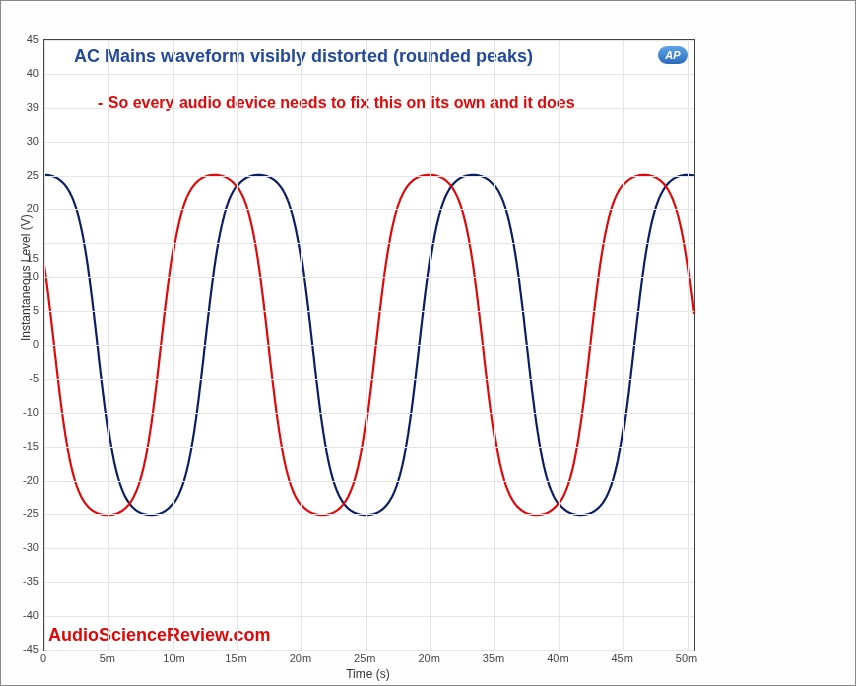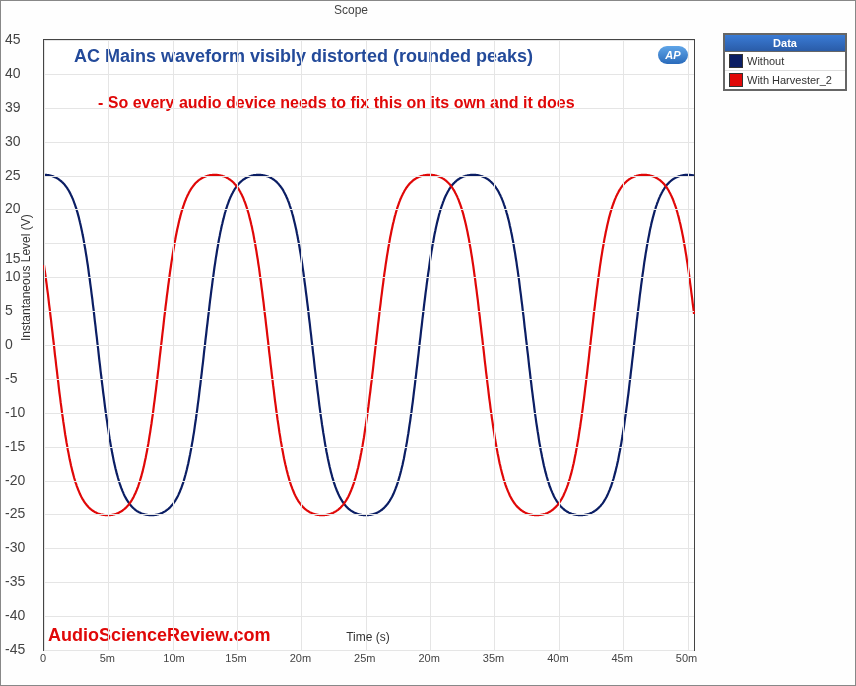--- a/index.html
+++ b/index.html
@@ -59,30 +59,31 @@
     left: 18px;
     top: 340px;
     transform: rotate(-90deg);
     transform-origin: left top;
     font-size: 12px;
     color: #333;
   }
   .xlabel {
     position: absolute;
     left: 42px;
-    top: 629px;
+    top: 666px;
     width: 650px;
     text-align: center;
     font-size: 12px;
     color: #333;
   }
   .ytick {
     position: absolute;
     width: 34px;
-    font-size: 14px;
+    text-align: right;
+    font-size: 11px;
     color: #444;
     left: 4px;
     transform: translateY(-50%);
   }
   .xtick {
     position: absolute;
     font-size: 11px;
     color: #444;
     top: 651px;
     transform: translateX(-50%);
@@ -155,21 +156,20 @@
     width: 12px;
     height: 12px;
     border: 1px solid #333;
   }
 </style>
 </head>
 <body>
 
 <div class="wrap">
 
-  <div class="top-title">Scope</div>
 
   <div class="plot-area" id="plot">
     <div class="ap-badge">AP</div>
     <svg class="lines" id="svg" viewBox="0 0 650 610">
         <path d="M0.0 134.8 L0.6 134.8 L1.3 134.8 L1.9 134.9 L2.6 134.9 L3.2 135.0 L3.9 135.1 L4.5 135.2 L5.1 135.3 L5.8 135.4 L6.4 135.6 L7.1 135.7 L7.7 135.9 L8.4 136.1 L9.0 136.4 L9.7 136.6 L10.3 136.9 L10.9 137.2 L11.6 137.5 L12.2 137.8 L12.9 138.1 L13.5 138.5 L14.2 138.9 L14.8 139.3 L15.4 139.8 L16.1 140.3 L16.7 140.8 L17.4 141.4 L18.0 142.0 L18.7 142.6 L19.3 143.2 L20.0 143.9 L20.6 144.7 L21.2 145.5 L21.9 146.3 L22.5 147.2 L23.2 148.1 L23.8 149.1 L24.5 150.2 L25.1 151.3 L25.7 152.4 L26.4 153.7 L27.0 155.0 L27.7 156.4 L28.3 157.8 L29.0 159.3 L29.6 161.0 L30.2 162.7 L30.9 164.5 L31.5 166.3 L32.2 168.3 L32.8 170.4 L33.5 172.6 L34.1 174.9 L34.8 177.4 L35.4 179.9 L36.0 182.6 L36.7 185.4 L37.3 188.3 L38.0 191.4 L38.6 194.6 L39.3 197.9 L39.9 201.4 L40.5 205.0 L41.2 208.8 L41.8 212.7 L42.5 216.7 L43.1 220.9 L43.8 225.2 L44.4 229.7 L45.0 234.3 L45.7 239.0 L46.3 243.8 L47.0 248.8 L47.6 253.9 L48.3 259.0 L48.9 264.3 L49.6 269.7 L50.2 275.1 L50.8 280.6 L51.5 286.2 L52.1 291.8 L52.8 297.4 L53.4 303.0 L54.1 308.7 L54.7 314.3 L55.3 319.9 L56.0 325.5 L56.6 331.0 L57.3 336.5 L57.9 341.9 L58.6 347.3 L59.2 352.5 L59.9 357.7 L60.5 362.7 L61.1 367.6 L61.8 372.5 L62.4 377.1 L63.1 381.7 L63.7 386.1 L64.4 390.4 L65.0 394.5 L65.6 398.5 L66.3 402.4 L66.9 406.1 L67.6 409.7 L68.2 413.1 L68.9 416.4 L69.5 419.6 L70.1 422.6 L70.8 425.5 L71.4 428.2 L72.1 430.9 L72.7 433.4 L73.4 435.8 L74.0 438.0 L74.7 440.2 L75.3 442.3 L75.9 444.2 L76.6 446.1 L77.2 447.9 L77.9 449.5 L78.5 451.1 L79.2 452.6 L79.8 454.1 L80.4 455.4 L81.1 456.7 L81.7 457.9 L82.4 459.1 L83.0 460.2 L83.7 461.2 L84.3 462.2 L85.0 463.1 L85.6 463.9 L86.2 464.8 L86.9 465.5 L87.5 466.3 L88.2 467.0 L88.8 467.6 L89.5 468.2 L90.1 468.8 L90.7 469.3 L91.4 469.9 L92.0 470.3 L92.7 470.8 L93.3 471.2 L94.0 471.6 L94.6 472.0 L95.2 472.3 L95.9 472.6 L96.5 472.9 L97.2 473.2 L97.8 473.5 L98.5 473.7 L99.1 473.9 L99.8 474.1 L100.4 474.3 L101.0 474.5 L101.7 474.6 L102.3 474.7 L103.0 474.8 L103.6 474.9 L104.3 475.0 L104.9 475.1 L105.5 475.1 L106.2 475.2 L106.8 475.2 L107.5 475.2 L108.1 475.2 L108.8 475.2 L109.4 475.1 L110.0 475.1 L110.7 475.0 L111.3 474.9 L112.0 474.8 L112.6 474.7 L113.3 474.5 L113.9 474.4 L114.6 474.2 L115.2 474.0 L115.8 473.8 L116.5 473.6 L117.1 473.3 L117.8 473.1 L118.4 472.8 L119.1 472.4 L119.7 472.1 L120.3 471.8 L121.0 471.4 L121.6 471.0 L122.3 470.5 L122.9 470.0 L123.6 469.5 L124.2 469.0 L124.9 468.5 L125.5 467.9 L126.1 467.2 L126.8 466.6 L127.4 465.8 L128.1 465.1 L128.7 464.3 L129.4 463.4 L130.0 462.5 L130.6 461.6 L131.3 460.6 L131.9 459.5 L132.6 458.4 L133.2 457.2 L133.9 455.9 L134.5 454.6 L135.1 453.2 L135.8 451.7 L136.4 450.2 L137.1 448.5 L137.7 446.8 L138.4 445.0 L139.0 443.1 L139.7 441.0 L140.3 438.9 L140.9 436.7 L141.6 434.3 L142.2 431.9 L142.9 429.3 L143.5 426.6 L144.2 423.7 L144.8 420.8 L145.4 417.7 L146.1 414.4 L146.7 411.1 L147.4 407.5 L148.0 403.9 L148.7 400.1 L149.3 396.1 L150.0 392.1 L150.6 387.8 L151.2 383.5 L151.9 379.0 L152.5 374.3 L153.2 369.6 L153.8 364.7 L154.5 359.7 L155.1 354.6 L155.7 349.4 L156.4 344.1 L157.0 338.7 L157.7 333.2 L158.3 327.7 L159.0 322.2 L159.6 316.6 L160.2 310.9 L160.9 305.3 L161.5 299.6 L162.2 294.0 L162.8 288.4 L163.5 282.8 L164.1 277.3 L164.8 271.8 L165.4 266.4 L166.0 261.1 L166.7 255.9 L167.3 250.8 L168.0 245.8 L168.6 240.9 L169.3 236.1 L169.9 231.5 L170.5 227.0 L171.2 222.6 L171.8 218.4 L172.5 214.3 L173.1 210.3 L173.8 206.5 L174.4 202.8 L175.0 199.3 L175.7 195.9 L176.3 192.6 L177.0 189.5 L177.6 186.5 L178.3 183.7 L178.9 181.0 L179.6 178.4 L180.2 175.9 L180.8 173.5 L181.5 171.3 L182.1 169.2 L182.8 167.1 L183.4 165.2 L184.1 163.4 L184.7 161.6 L185.3 160.0 L186.0 158.4 L186.6 156.9 L187.3 155.5 L187.9 154.2 L188.6 152.9 L189.2 151.7 L189.9 150.6 L190.5 149.5 L191.1 148.5 L191.8 147.6 L192.4 146.7 L193.1 145.8 L193.7 145.0 L194.4 144.2 L195.0 143.5 L195.6 142.8 L196.3 142.2 L196.9 141.6 L197.6 141.0 L198.2 140.5 L198.9 140.0 L199.5 139.5 L200.1 139.1 L200.8 138.7 L201.4 138.3 L202.1 137.9 L202.7 137.6 L203.4 137.3 L204.0 137.0 L204.7 136.7 L205.3 136.5 L205.9 136.2 L206.6 136.0 L207.2 135.8 L207.9 135.6 L208.5 135.5 L209.2 135.3 L209.8 135.2 L210.4 135.1 L211.1 135.0 L211.7 135.0 L212.4 134.9 L213.0 134.9 L213.7 134.8 L214.3 134.8 L215.0 134.8 L215.6 134.8 L216.2 134.9 L216.9 134.9 L217.5 135.0 L218.2 135.0 L218.8 135.1 L219.5 135.2 L220.1 135.4 L220.7 135.5 L221.4 135.7 L222.0 135.9 L222.7 136.1 L223.3 136.3 L224.0 136.5 L224.6 136.8 L225.2 137.0 L225.9 137.3 L226.5 137.7 L227.2 138.0 L227.8 138.4 L228.5 138.8 L229.1 139.2 L229.8 139.6 L230.4 140.1 L231.0 140.6 L231.7 141.1 L232.3 141.7 L233.0 142.3 L233.6 143.0 L234.3 143.7 L234.9 144.4 L235.5 145.2 L236.2 146.0 L236.8 146.8 L237.5 147.7 L238.1 148.7 L238.8 149.7 L239.4 150.8 L240.0 152.0 L240.7 153.2 L241.3 154.4 L242.0 155.8 L242.6 157.2 L243.3 158.7 L243.9 160.3 L244.6 162.0 L245.2 163.7 L245.8 165.6 L246.5 167.5 L247.1 169.6 L247.8 171.7 L248.4 174.0 L249.1 176.4 L249.7 178.9 L250.3 181.5 L251.0 184.3 L251.6 187.1 L252.3 190.1 L252.9 193.3 L253.6 196.6 L254.2 200.0 L254.9 203.5 L255.5 207.2 L256.1 211.1 L256.8 215.1 L257.4 219.2 L258.1 223.5 L258.7 227.9 L259.4 232.4 L260.0 237.1 L260.6 241.9 L261.3 246.8 L261.9 251.8 L262.6 257.0 L263.2 262.2 L263.9 267.5 L264.5 272.9 L265.1 278.4 L265.8 283.9 L266.4 289.5 L267.1 295.1 L267.7 300.8 L268.4 306.4 L269.0 312.1 L269.7 317.7 L270.3 323.3 L270.9 328.8 L271.6 334.3 L272.2 339.8 L272.9 345.2 L273.5 350.4 L274.2 355.6 L274.8 360.7 L275.4 365.7 L276.1 370.5 L276.7 375.3 L277.4 379.9 L278.0 384.4 L278.7 388.7 L279.3 392.9 L280.0 396.9 L280.6 400.9 L281.2 404.6 L281.9 408.3 L282.5 411.8 L283.2 415.1 L283.8 418.3 L284.5 421.4 L285.1 424.3 L285.7 427.1 L286.4 429.8 L287.0 432.4 L287.7 434.8 L288.3 437.1 L289.0 439.4 L289.6 441.5 L290.2 443.5 L290.9 445.4 L291.5 447.2 L292.2 448.9 L292.8 450.5 L293.5 452.0 L294.1 453.5 L294.8 454.9 L295.4 456.2 L296.0 457.4 L296.7 458.6 L297.3 459.7 L298.0 460.8 L298.6 461.8 L299.3 462.7 L299.9 463.6 L300.5 464.4 L301.2 465.2 L301.8 466.0 L302.5 466.7 L303.1 467.4 L303.8 468.0 L304.4 468.6 L305.0 469.1 L305.7 469.7 L306.3 470.1 L307.0 470.6 L307.6 471.0 L308.3 471.4 L308.9 471.8 L309.6 472.2 L310.2 472.5 L310.8 472.8 L311.5 473.1 L312.1 473.4 L312.8 473.6 L313.4 473.8 L314.1 474.0 L314.7 474.2 L315.3 474.4 L316.0 474.6 L316.6 474.7 L317.3 474.8 L317.9 474.9 L318.6 475.0 L319.2 475.1 L319.9 475.1 L320.5 475.2 L321.1 475.2 L321.8 475.2 L322.4 475.2 L323.1 475.2 L323.7 475.1 L324.4 475.1 L325.0 475.0 L325.6 474.9 L326.3 474.8 L326.9 474.7 L327.6 474.6 L328.2 474.4 L328.9 474.3 L329.5 474.1 L330.1 473.9 L330.8 473.7 L331.4 473.4 L332.1 473.2 L332.7 472.9 L333.4 472.6 L334.0 472.2 L334.7 471.9 L335.3 471.5 L335.9 471.1 L336.6 470.7 L337.2 470.2 L337.9 469.8 L338.5 469.2 L339.2 468.7 L339.8 468.1 L340.4 467.5 L341.1 466.8 L341.7 466.1 L342.4 465.4 L343.0 464.6 L343.7 463.8 L344.3 462.9 L345.0 462.0 L345.6 461.0 L346.2 459.9 L346.9 458.8 L347.5 457.7 L348.2 456.5 L348.8 455.2 L349.5 453.8 L350.1 452.3 L350.7 450.8 L351.4 449.2 L352.0 447.5 L352.7 445.7 L353.3 443.8 L354.0 441.9 L354.6 439.8 L355.2 437.6 L355.9 435.3 L356.5 432.9 L357.2 430.3 L357.8 427.7 L358.5 424.9 L359.1 422.0 L359.8 418.9 L360.4 415.8 L361.0 412.4 L361.7 409.0 L362.3 405.4 L363.0 401.6 L363.6 397.7 L364.3 393.7 L364.9 389.5 L365.5 385.2 L366.2 380.8 L366.8 376.2 L367.5 371.5 L368.1 366.7 L368.8 361.7 L369.4 356.7 L370.0 351.5 L370.7 346.2 L371.3 340.9 L372.0 335.4 L372.6 329.9 L373.3 324.4 L373.9 318.8 L374.6 313.2 L375.2 307.5 L375.8 301.9 L376.5 296.3 L377.1 290.6 L377.8 285.0 L378.4 279.5 L379.1 274.0 L379.7 268.6 L380.3 263.3 L381.0 258.0 L381.6 252.8 L382.3 247.8 L382.9 242.8 L383.6 238.0 L384.2 233.3 L384.9 228.8 L385.5 224.3 L386.1 220.0 L386.8 215.9 L387.4 211.9 L388.1 208.0 L388.7 204.3 L389.4 200.7 L390.0 197.2 L390.6 193.9 L391.3 190.8 L391.9 187.7 L392.6 184.8 L393.2 182.1 L393.9 179.4 L394.5 176.9 L395.1 174.5 L395.8 172.2 L396.4 170.0 L397.1 167.9 L397.7 166.0 L398.4 164.1 L399.0 162.3 L399.7 160.6 L400.3 159.0 L400.9 157.5 L401.6 156.1 L402.2 154.7 L402.9 153.4 L403.5 152.2 L404.2 151.0 L404.8 150.0 L405.4 148.9 L406.1 147.9 L406.7 147.0 L407.4 146.1 L408.0 145.3 L408.7 144.5 L409.3 143.8 L410.0 143.1 L410.6 142.5 L411.2 141.8 L411.9 141.3 L412.5 140.7 L413.2 140.2 L413.8 139.7 L414.5 139.3 L415.1 138.8 L415.7 138.4 L416.4 138.1 L417.0 137.7 L417.7 137.4 L418.3 137.1 L419.0 136.8 L419.6 136.6 L420.2 136.3 L420.9 136.1 L421.5 135.9 L422.2 135.7 L422.8 135.6 L423.5 135.4 L424.1 135.3 L424.8 135.2 L425.4 135.1 L426.0 135.0 L426.7 134.9 L427.3 134.9 L428.0 134.8 L428.6 134.8 L429.3 134.8 L429.9 134.8 L430.5 134.8 L431.2 134.9 L431.8 134.9 L432.5 135.0 L433.1 135.1 L433.8 135.2 L434.4 135.3 L435.0 135.5 L435.7 135.6 L436.3 135.8 L437.0 136.0 L437.6 136.2 L438.3 136.4 L438.9 136.7 L439.6 136.9 L440.2 137.2 L440.8 137.5 L441.5 137.9 L442.1 138.2 L442.8 138.6 L443.4 139.0 L444.1 139.4 L444.7 139.9 L445.3 140.4 L446.0 140.9 L446.6 141.5 L447.3 142.1 L447.9 142.7 L448.6 143.4 L449.2 144.1 L449.9 144.8 L450.5 145.6 L451.1 146.5 L451.8 147.4 L452.4 148.3 L453.1 149.3 L453.7 150.4 L454.4 151.5 L455.0 152.7 L455.6 153.9 L456.3 155.2 L456.9 156.6 L457.6 158.1 L458.2 159.7 L458.9 161.3 L459.5 163.0 L460.1 164.8 L460.8 166.7 L461.4 168.8 L462.1 170.9 L462.7 173.1 L463.4 175.4 L464.0 177.9 L464.7 180.4 L465.3 183.1 L465.9 186.0 L466.6 188.9 L467.2 192.0 L467.9 195.2 L468.5 198.6 L469.2 202.1 L469.8 205.7 L470.4 209.5 L471.1 213.4 L471.7 217.5 L472.4 221.7 L473.0 226.1 L473.7 230.6 L474.3 235.2 L475.0 239.9 L475.6 244.8 L476.2 249.8 L476.9 254.9 L477.5 260.1 L478.2 265.4 L478.8 270.8 L479.5 276.2 L480.1 281.7 L480.7 287.3 L481.4 292.9 L482.0 298.5 L482.7 304.2 L483.3 309.8 L484.0 315.4 L484.6 321.0 L485.2 326.6 L485.9 332.1 L486.5 337.6 L487.2 343.0 L487.8 348.3 L488.5 353.6 L489.1 358.7 L489.8 363.7 L490.4 368.6 L491.0 373.4 L491.7 378.1 L492.3 382.6 L493.0 387.0 L493.6 391.2 L494.3 395.3 L494.9 399.3 L495.5 403.1 L496.2 406.8 L496.8 410.4 L497.5 413.8 L498.1 417.0 L498.8 420.2 L499.4 423.2 L500.0 426.0 L500.7 428.8 L501.3 431.4 L502.0 433.9 L502.6 436.2 L503.3 438.5 L503.9 440.6 L504.6 442.7 L505.2 444.6 L505.8 446.5 L506.5 448.2 L507.1 449.9 L507.8 451.4 L508.4 452.9 L509.1 454.3 L509.7 455.7 L510.3 457.0 L511.0 458.2 L511.6 459.3 L512.3 460.4 L512.9 461.4 L513.6 462.3 L514.2 463.3 L514.9 464.1 L515.5 464.9 L516.1 465.7 L516.8 466.4 L517.4 467.1 L518.1 467.7 L518.7 468.3 L519.4 468.9 L520.0 469.4 L520.6 470.0 L521.3 470.4 L521.9 470.9 L522.6 471.3 L523.2 471.7 L523.9 472.0 L524.5 472.4 L525.1 472.7 L525.8 473.0 L526.4 473.3 L527.1 473.5 L527.7 473.8 L528.4 474.0 L529.0 474.2 L529.7 474.3 L530.3 474.5 L530.9 474.6 L531.6 474.8 L532.2 474.9 L532.9 475.0 L533.5 475.0 L534.2 475.1 L534.8 475.1 L535.4 475.2 L536.1 475.2 L536.7 475.2 L537.4 475.2 L538.0 475.1 L538.7 475.1 L539.3 475.0 L540.0 475.0 L540.6 474.9 L541.2 474.8 L541.9 474.6 L542.5 474.5 L543.2 474.3 L543.8 474.2 L544.5 474.0 L545.1 473.8 L545.7 473.5 L546.4 473.3 L547.0 473.0 L547.7 472.7 L548.3 472.4 L549.0 472.0 L549.6 471.7 L550.2 471.3 L550.9 470.9 L551.5 470.4 L552.2 470.0 L552.8 469.4 L553.5 468.9 L554.1 468.3 L554.8 467.7 L555.4 467.1 L556.0 466.4 L556.7 465.7 L557.3 464.9 L558.0 464.1 L558.6 463.3 L559.3 462.3 L559.9 461.4 L560.5 460.4 L561.2 459.3 L561.8 458.2 L562.5 457.0 L563.1 455.7 L563.8 454.3 L564.4 452.9 L565.0 451.4 L565.7 449.9 L566.3 448.2 L567.0 446.5 L567.6 444.6 L568.3 442.7 L568.9 440.6 L569.6 438.5 L570.2 436.2 L570.8 433.9 L571.5 431.4 L572.1 428.8 L572.8 426.0 L573.4 423.2 L574.1 420.2 L574.7 417.0 L575.3 413.8 L576.0 410.4 L576.6 406.8 L577.3 403.1 L577.9 399.3 L578.6 395.3 L579.2 391.2 L579.9 387.0 L580.5 382.6 L581.1 378.1 L581.8 373.4 L582.4 368.6 L583.1 363.7 L583.7 358.7 L584.4 353.6 L585.0 348.3 L585.6 343.0 L586.3 337.6 L586.9 332.1 L587.6 326.6 L588.2 321.0 L588.9 315.4 L589.5 309.8 L590.1 304.2 L590.8 298.5 L591.4 292.9 L592.1 287.3 L592.7 281.7 L593.4 276.2 L594.0 270.8 L594.7 265.4 L595.3 260.1 L595.9 254.9 L596.6 249.8 L597.2 244.8 L597.9 239.9 L598.5 235.2 L599.2 230.6 L599.8 226.1 L600.4 221.7 L601.1 217.5 L601.7 213.4 L602.4 209.5 L603.0 205.7 L603.7 202.1 L604.3 198.6 L605.0 195.2 L605.6 192.0 L606.2 188.9 L606.9 186.0 L607.5 183.1 L608.2 180.4 L608.8 177.9 L609.5 175.4 L610.1 173.1 L610.7 170.9 L611.4 168.8 L612.0 166.7 L612.7 164.8 L613.3 163.0 L614.0 161.3 L614.6 159.7 L615.2 158.1 L615.9 156.6 L616.5 155.2 L617.2 153.9 L617.8 152.7 L618.5 151.5 L619.1 150.4 L619.8 149.3 L620.4 148.3 L621.0 147.4 L621.7 146.5 L622.3 145.6 L623.0 144.8 L623.6 144.1 L624.3 143.4 L624.9 142.7 L625.5 142.1 L626.2 141.5 L626.8 140.9 L627.5 140.4 L628.1 139.9 L628.8 139.4 L629.4 139.0 L630.0 138.6 L630.7 138.2 L631.3 137.9 L632.0 137.5 L632.6 137.2 L633.3 136.9 L633.9 136.7 L634.6 136.4 L635.2 136.2 L635.8 136.0 L636.5 135.8 L637.1 135.6 L637.8 135.5 L638.4 135.3 L639.1 135.2 L639.7 135.1 L640.3 135.0 L641.0 134.9 L641.6 134.9 L642.3 134.8 L642.9 134.8 L643.6 134.8 L644.2 134.8 L644.9 134.8 L645.5 134.9 L646.1 134.9 L646.8 135.0 L647.4 135.1 L648.1 135.2 L648.7 135.3 L649.4 135.4 L650.0 135.6 " fill="none" stroke="#0b1e64" stroke-width="2.2"></path>
         <path d="M0.0 225.2 L0.6 229.7 L1.3 234.3 L1.9 239.0 L2.6 243.8 L3.2 248.8 L3.9 253.9 L4.5 259.0 L5.1 264.3 L5.8 269.7 L6.4 275.1 L7.1 280.6 L7.7 286.2 L8.4 291.8 L9.0 297.4 L9.7 303.0 L10.3 308.7 L10.9 314.3 L11.6 319.9 L12.2 325.5 L12.9 331.0 L13.5 336.5 L14.2 341.9 L14.8 347.3 L15.4 352.5 L16.1 357.7 L16.7 362.7 L17.4 367.6 L18.0 372.5 L18.7 377.1 L19.3 381.7 L20.0 386.1 L20.6 390.4 L21.2 394.5 L21.9 398.5 L22.5 402.4 L23.2 406.1 L23.8 409.7 L24.5 413.1 L25.1 416.4 L25.7 419.6 L26.4 422.6 L27.0 425.5 L27.7 428.2 L28.3 430.9 L29.0 433.4 L29.6 435.8 L30.2 438.0 L30.9 440.2 L31.5 442.3 L32.2 444.2 L32.8 446.1 L33.5 447.9 L34.1 449.5 L34.8 451.1 L35.4 452.6 L36.0 454.1 L36.7 455.4 L37.3 456.7 L38.0 457.9 L38.6 459.1 L39.3 460.2 L39.9 461.2 L40.5 462.2 L41.2 463.1 L41.8 463.9 L42.5 464.8 L43.1 465.5 L43.8 466.3 L44.4 467.0 L45.0 467.6 L45.7 468.2 L46.3 468.8 L47.0 469.3 L47.6 469.9 L48.3 470.3 L48.9 470.8 L49.6 471.2 L50.2 471.6 L50.8 472.0 L51.5 472.3 L52.1 472.6 L52.8 472.9 L53.4 473.2 L54.1 473.5 L54.7 473.7 L55.3 473.9 L56.0 474.1 L56.6 474.3 L57.3 474.5 L57.9 474.6 L58.6 474.7 L59.2 474.8 L59.9 474.9 L60.5 475.0 L61.1 475.1 L61.8 475.1 L62.4 475.2 L63.1 475.2 L63.7 475.2 L64.4 475.2 L65.0 475.2 L65.6 475.1 L66.3 475.1 L66.9 475.0 L67.6 474.9 L68.2 474.8 L68.9 474.7 L69.5 474.5 L70.1 474.4 L70.8 474.2 L71.4 474.0 L72.1 473.8 L72.7 473.6 L73.4 473.3 L74.0 473.1 L74.7 472.8 L75.3 472.4 L75.9 472.1 L76.6 471.8 L77.2 471.4 L77.9 471.0 L78.5 470.5 L79.2 470.0 L79.8 469.5 L80.4 469.0 L81.1 468.5 L81.7 467.9 L82.4 467.2 L83.0 466.6 L83.7 465.8 L84.3 465.1 L85.0 464.3 L85.6 463.4 L86.2 462.5 L86.9 461.6 L87.5 460.6 L88.2 459.5 L88.8 458.4 L89.5 457.2 L90.1 455.9 L90.7 454.6 L91.4 453.2 L92.0 451.7 L92.7 450.2 L93.3 448.5 L94.0 446.8 L94.6 445.0 L95.2 443.1 L95.9 441.0 L96.5 438.9 L97.2 436.7 L97.8 434.3 L98.5 431.9 L99.1 429.3 L99.8 426.6 L100.4 423.7 L101.0 420.8 L101.7 417.7 L102.3 414.4 L103.0 411.1 L103.6 407.5 L104.3 403.9 L104.9 400.1 L105.5 396.1 L106.2 392.1 L106.8 387.8 L107.5 383.5 L108.1 379.0 L108.8 374.3 L109.4 369.6 L110.0 364.7 L110.7 359.7 L111.3 354.6 L112.0 349.4 L112.6 344.1 L113.3 338.7 L113.9 333.2 L114.6 327.7 L115.2 322.2 L115.8 316.6 L116.5 310.9 L117.1 305.3 L117.8 299.6 L118.4 294.0 L119.1 288.4 L119.7 282.8 L120.3 277.3 L121.0 271.8 L121.6 266.4 L122.3 261.1 L122.9 255.9 L123.6 250.8 L124.2 245.8 L124.9 240.9 L125.5 236.1 L126.1 231.5 L126.8 227.0 L127.4 222.6 L128.1 218.4 L128.7 214.3 L129.4 210.3 L130.0 206.5 L130.6 202.8 L131.3 199.3 L131.9 195.9 L132.6 192.6 L133.2 189.5 L133.9 186.5 L134.5 183.7 L135.1 181.0 L135.8 178.4 L136.4 175.9 L137.1 173.5 L137.7 171.3 L138.4 169.2 L139.0 167.1 L139.7 165.2 L140.3 163.4 L140.9 161.6 L141.6 160.0 L142.2 158.4 L142.9 156.9 L143.5 155.5 L144.2 154.2 L144.8 152.9 L145.4 151.7 L146.1 150.6 L146.7 149.5 L147.4 148.5 L148.0 147.6 L148.7 146.7 L149.3 145.8 L150.0 145.0 L150.6 144.2 L151.2 143.5 L151.9 142.8 L152.5 142.2 L153.2 141.6 L153.8 141.0 L154.5 140.5 L155.1 140.0 L155.7 139.5 L156.4 139.1 L157.0 138.7 L157.7 138.3 L158.3 137.9 L159.0 137.6 L159.6 137.3 L160.2 137.0 L160.9 136.7 L161.5 136.5 L162.2 136.2 L162.8 136.0 L163.5 135.8 L164.1 135.6 L164.8 135.5 L165.4 135.3 L166.0 135.2 L166.7 135.1 L167.3 135.0 L168.0 135.0 L168.6 134.9 L169.3 134.9 L169.9 134.8 L170.5 134.8 L171.2 134.8 L171.8 134.8 L172.5 134.9 L173.1 134.9 L173.8 135.0 L174.4 135.0 L175.0 135.1 L175.7 135.2 L176.3 135.4 L177.0 135.5 L177.6 135.7 L178.3 135.9 L178.9 136.1 L179.6 136.3 L180.2 136.5 L180.8 136.8 L181.5 137.0 L182.1 137.3 L182.8 137.7 L183.4 138.0 L184.1 138.4 L184.7 138.8 L185.3 139.2 L186.0 139.6 L186.6 140.1 L187.3 140.6 L187.9 141.1 L188.6 141.7 L189.2 142.3 L189.9 143.0 L190.5 143.7 L191.1 144.4 L191.8 145.2 L192.4 146.0 L193.1 146.8 L193.7 147.7 L194.4 148.7 L195.0 149.7 L195.6 150.8 L196.3 152.0 L196.9 153.2 L197.6 154.4 L198.2 155.8 L198.9 157.2 L199.5 158.7 L200.1 160.3 L200.8 162.0 L201.4 163.7 L202.1 165.6 L202.7 167.5 L203.4 169.6 L204.0 171.7 L204.7 174.0 L205.3 176.4 L205.9 178.9 L206.6 181.5 L207.2 184.3 L207.9 187.1 L208.5 190.1 L209.2 193.3 L209.8 196.6 L210.4 200.0 L211.1 203.5 L211.7 207.2 L212.4 211.1 L213.0 215.1 L213.7 219.2 L214.3 223.5 L215.0 227.9 L215.6 232.4 L216.2 237.1 L216.9 241.9 L217.5 246.8 L218.2 251.8 L218.8 257.0 L219.5 262.2 L220.1 267.5 L220.7 272.9 L221.4 278.4 L222.0 283.9 L222.7 289.5 L223.3 295.1 L224.0 300.8 L224.6 306.4 L225.2 312.1 L225.9 317.7 L226.5 323.3 L227.2 328.8 L227.8 334.3 L228.5 339.8 L229.1 345.2 L229.8 350.4 L230.4 355.6 L231.0 360.7 L231.7 365.7 L232.3 370.5 L233.0 375.3 L233.6 379.9 L234.3 384.4 L234.9 388.7 L235.5 392.9 L236.2 396.9 L236.8 400.9 L237.5 404.6 L238.1 408.3 L238.8 411.8 L239.4 415.1 L240.0 418.3 L240.7 421.4 L241.3 424.3 L242.0 427.1 L242.6 429.8 L243.3 432.4 L243.9 434.8 L244.6 437.1 L245.2 439.4 L245.8 441.5 L246.5 443.5 L247.1 445.4 L247.8 447.2 L248.4 448.9 L249.1 450.5 L249.7 452.0 L250.3 453.5 L251.0 454.9 L251.6 456.2 L252.3 457.4 L252.9 458.6 L253.6 459.7 L254.2 460.8 L254.9 461.8 L255.5 462.7 L256.1 463.6 L256.8 464.4 L257.4 465.2 L258.1 466.0 L258.7 466.7 L259.4 467.4 L260.0 468.0 L260.6 468.6 L261.3 469.1 L261.9 469.7 L262.6 470.1 L263.2 470.6 L263.9 471.0 L264.5 471.4 L265.1 471.8 L265.8 472.2 L266.4 472.5 L267.1 472.8 L267.7 473.1 L268.4 473.4 L269.0 473.6 L269.7 473.8 L270.3 474.0 L270.9 474.2 L271.6 474.4 L272.2 474.6 L272.9 474.7 L273.5 474.8 L274.2 474.9 L274.8 475.0 L275.4 475.1 L276.1 475.1 L276.7 475.2 L277.4 475.2 L278.0 475.2 L278.7 475.2 L279.3 475.2 L280.0 475.1 L280.6 475.1 L281.2 475.0 L281.9 474.9 L282.5 474.8 L283.2 474.7 L283.8 474.6 L284.5 474.4 L285.1 474.3 L285.7 474.1 L286.4 473.9 L287.0 473.7 L287.7 473.4 L288.3 473.2 L289.0 472.9 L289.6 472.6 L290.2 472.2 L290.9 471.9 L291.5 471.5 L292.2 471.1 L292.8 470.7 L293.5 470.2 L294.1 469.8 L294.8 469.2 L295.4 468.7 L296.0 468.1 L296.7 467.5 L297.3 466.8 L298.0 466.1 L298.6 465.4 L299.3 464.6 L299.9 463.8 L300.5 462.9 L301.2 462.0 L301.8 461.0 L302.5 459.9 L303.1 458.8 L303.8 457.7 L304.4 456.5 L305.0 455.2 L305.7 453.8 L306.3 452.3 L307.0 450.8 L307.6 449.2 L308.3 447.5 L308.9 445.7 L309.6 443.8 L310.2 441.9 L310.8 439.8 L311.5 437.6 L312.1 435.3 L312.8 432.9 L313.4 430.3 L314.1 427.7 L314.7 424.9 L315.3 422.0 L316.0 418.9 L316.6 415.8 L317.3 412.4 L317.9 409.0 L318.6 405.4 L319.2 401.6 L319.9 397.7 L320.5 393.7 L321.1 389.5 L321.8 385.2 L322.4 380.8 L323.1 376.2 L323.7 371.5 L324.4 366.7 L325.0 361.7 L325.6 356.7 L326.3 351.5 L326.9 346.2 L327.6 340.9 L328.2 335.4 L328.9 329.9 L329.5 324.4 L330.1 318.8 L330.8 313.2 L331.4 307.5 L332.1 301.9 L332.7 296.3 L333.4 290.6 L334.0 285.0 L334.7 279.5 L335.3 274.0 L335.9 268.6 L336.6 263.3 L337.2 258.0 L337.9 252.8 L338.5 247.8 L339.2 242.8 L339.8 238.0 L340.4 233.3 L341.1 228.8 L341.7 224.3 L342.4 220.0 L343.0 215.9 L343.7 211.9 L344.3 208.0 L345.0 204.3 L345.6 200.7 L346.2 197.2 L346.9 193.9 L347.5 190.8 L348.2 187.7 L348.8 184.8 L349.5 182.1 L350.1 179.4 L350.7 176.9 L351.4 174.5 L352.0 172.2 L352.7 170.0 L353.3 167.9 L354.0 166.0 L354.6 164.1 L355.2 162.3 L355.9 160.6 L356.5 159.0 L357.2 157.5 L357.8 156.1 L358.5 154.7 L359.1 153.4 L359.8 152.2 L360.4 151.0 L361.0 150.0 L361.7 148.9 L362.3 147.9 L363.0 147.0 L363.6 146.1 L364.3 145.3 L364.9 144.5 L365.5 143.8 L366.2 143.1 L366.8 142.5 L367.5 141.8 L368.1 141.3 L368.8 140.7 L369.4 140.2 L370.0 139.7 L370.7 139.3 L371.3 138.8 L372.0 138.4 L372.6 138.1 L373.3 137.7 L373.9 137.4 L374.6 137.1 L375.2 136.8 L375.8 136.6 L376.5 136.3 L377.1 136.1 L377.8 135.9 L378.4 135.7 L379.1 135.6 L379.7 135.4 L380.3 135.3 L381.0 135.2 L381.6 135.1 L382.3 135.0 L382.9 134.9 L383.6 134.9 L384.2 134.8 L384.9 134.8 L385.5 134.8 L386.1 134.8 L386.8 134.8 L387.4 134.9 L388.1 134.9 L388.7 135.0 L389.4 135.1 L390.0 135.2 L390.6 135.3 L391.3 135.5 L391.9 135.6 L392.6 135.8 L393.2 136.0 L393.9 136.2 L394.5 136.4 L395.1 136.7 L395.8 136.9 L396.4 137.2 L397.1 137.5 L397.7 137.9 L398.4 138.2 L399.0 138.6 L399.7 139.0 L400.3 139.4 L400.9 139.9 L401.6 140.4 L402.2 140.9 L402.9 141.5 L403.5 142.1 L404.2 142.7 L404.8 143.4 L405.4 144.1 L406.1 144.8 L406.7 145.6 L407.4 146.5 L408.0 147.4 L408.7 148.3 L409.3 149.3 L410.0 150.4 L410.6 151.5 L411.2 152.7 L411.9 153.9 L412.5 155.2 L413.2 156.6 L413.8 158.1 L414.5 159.7 L415.1 161.3 L415.7 163.0 L416.4 164.8 L417.0 166.7 L417.7 168.8 L418.3 170.9 L419.0 173.1 L419.6 175.4 L420.2 177.9 L420.9 180.4 L421.5 183.1 L422.2 186.0 L422.8 188.9 L423.5 192.0 L424.1 195.2 L424.8 198.6 L425.4 202.1 L426.0 205.7 L426.7 209.5 L427.3 213.4 L428.0 217.5 L428.6 221.7 L429.3 226.1 L429.9 230.6 L430.5 235.2 L431.2 239.9 L431.8 244.8 L432.5 249.8 L433.1 254.9 L433.8 260.1 L434.4 265.4 L435.0 270.8 L435.7 276.2 L436.3 281.7 L437.0 287.3 L437.6 292.9 L438.3 298.5 L438.9 304.2 L439.6 309.8 L440.2 315.4 L440.8 321.0 L441.5 326.6 L442.1 332.1 L442.8 337.6 L443.4 343.0 L444.1 348.3 L444.7 353.6 L445.3 358.7 L446.0 363.7 L446.6 368.6 L447.3 373.4 L447.9 378.1 L448.6 382.6 L449.2 387.0 L449.9 391.2 L450.5 395.3 L451.1 399.3 L451.8 403.1 L452.4 406.8 L453.1 410.4 L453.7 413.8 L454.4 417.0 L455.0 420.2 L455.6 423.2 L456.3 426.0 L456.9 428.8 L457.6 431.4 L458.2 433.9 L458.9 436.2 L459.5 438.5 L460.1 440.6 L460.8 442.7 L461.4 444.6 L462.1 446.5 L462.7 448.2 L463.4 449.9 L464.0 451.4 L464.7 452.9 L465.3 454.3 L465.9 455.7 L466.6 457.0 L467.2 458.2 L467.9 459.3 L468.5 460.4 L469.2 461.4 L469.8 462.3 L470.4 463.3 L471.1 464.1 L471.7 464.9 L472.4 465.7 L473.0 466.4 L473.7 467.1 L474.3 467.7 L475.0 468.3 L475.6 468.9 L476.2 469.4 L476.9 470.0 L477.5 470.4 L478.2 470.9 L478.8 471.3 L479.5 471.7 L480.1 472.0 L480.7 472.4 L481.4 472.7 L482.0 473.0 L482.7 473.3 L483.3 473.5 L484.0 473.8 L484.6 474.0 L485.2 474.2 L485.9 474.3 L486.5 474.5 L487.2 474.6 L487.8 474.8 L488.5 474.9 L489.1 475.0 L489.8 475.0 L490.4 475.1 L491.0 475.1 L491.7 475.2 L492.3 475.2 L493.0 475.2 L493.6 475.2 L494.3 475.1 L494.9 475.1 L495.5 475.0 L496.2 475.0 L496.8 474.9 L497.5 474.8 L498.1 474.6 L498.8 474.5 L499.4 474.3 L500.0 474.2 L500.7 474.0 L501.3 473.8 L502.0 473.5 L502.6 473.3 L503.3 473.0 L503.9 472.7 L504.6 472.4 L505.2 472.0 L505.8 471.7 L506.5 471.3 L507.1 470.9 L507.8 470.4 L508.4 470.0 L509.1 469.4 L509.7 468.9 L510.3 468.3 L511.0 467.7 L511.6 467.1 L512.3 466.4 L512.9 465.7 L513.6 464.9 L514.2 464.1 L514.9 463.3 L515.5 462.3 L516.1 461.4 L516.8 460.4 L517.4 459.3 L518.1 458.2 L518.7 457.0 L519.4 455.7 L520.0 454.3 L520.6 452.9 L521.3 451.4 L521.9 449.9 L522.6 448.2 L523.2 446.5 L523.9 444.6 L524.5 442.7 L525.1 440.6 L525.8 438.5 L526.4 436.2 L527.1 433.9 L527.7 431.4 L528.4 428.8 L529.0 426.0 L529.7 423.2 L530.3 420.2 L530.9 417.0 L531.6 413.8 L532.2 410.4 L532.9 406.8 L533.5 403.1 L534.2 399.3 L534.8 395.3 L535.4 391.2 L536.1 387.0 L536.7 382.6 L537.4 378.1 L538.0 373.4 L538.7 368.6 L539.3 363.7 L540.0 358.7 L540.6 353.6 L541.2 348.3 L541.9 343.0 L542.5 337.6 L543.2 332.1 L543.8 326.6 L544.5 321.0 L545.1 315.4 L545.7 309.8 L546.4 304.2 L547.0 298.5 L547.7 292.9 L548.3 287.3 L549.0 281.7 L549.6 276.2 L550.2 270.8 L550.9 265.4 L551.5 260.1 L552.2 254.9 L552.8 249.8 L553.5 244.8 L554.1 239.9 L554.8 235.2 L555.4 230.6 L556.0 226.1 L556.7 221.7 L557.3 217.5 L558.0 213.4 L558.6 209.5 L559.3 205.7 L559.9 202.1 L560.5 198.6 L561.2 195.2 L561.8 192.0 L562.5 188.9 L563.1 186.0 L563.8 183.1 L564.4 180.4 L565.0 177.9 L565.7 175.4 L566.3 173.1 L567.0 170.9 L567.6 168.8 L568.3 166.7 L568.9 164.8 L569.6 163.0 L570.2 161.3 L570.8 159.7 L571.5 158.1 L572.1 156.6 L572.8 155.2 L573.4 153.9 L574.1 152.7 L574.7 151.5 L575.3 150.4 L576.0 149.3 L576.6 148.3 L577.3 147.4 L577.9 146.5 L578.6 145.6 L579.2 144.8 L579.9 144.1 L580.5 143.4 L581.1 142.7 L581.8 142.1 L582.4 141.5 L583.1 140.9 L583.7 140.4 L584.4 139.9 L585.0 139.4 L585.6 139.0 L586.3 138.6 L586.9 138.2 L587.6 137.9 L588.2 137.5 L588.9 137.2 L589.5 136.9 L590.1 136.7 L590.8 136.4 L591.4 136.2 L592.1 136.0 L592.7 135.8 L593.4 135.6 L594.0 135.5 L594.7 135.3 L595.3 135.2 L595.9 135.1 L596.6 135.0 L597.2 134.9 L597.9 134.9 L598.5 134.8 L599.2 134.8 L599.8 134.8 L600.4 134.8 L601.1 134.8 L601.7 134.9 L602.4 134.9 L603.0 135.0 L603.7 135.1 L604.3 135.2 L605.0 135.3 L605.6 135.4 L606.2 135.6 L606.9 135.7 L607.5 135.9 L608.2 136.1 L608.8 136.3 L609.5 136.6 L610.1 136.8 L610.7 137.1 L611.4 137.4 L612.0 137.7 L612.7 138.1 L613.3 138.4 L614.0 138.8 L614.6 139.3 L615.2 139.7 L615.9 140.2 L616.5 140.7 L617.2 141.3 L617.8 141.8 L618.5 142.5 L619.1 143.1 L619.8 143.8 L620.4 144.5 L621.0 145.3 L621.7 146.1 L622.3 147.0 L623.0 147.9 L623.6 148.9 L624.3 150.0 L624.9 151.0 L625.5 152.2 L626.2 153.4 L626.8 154.7 L627.5 156.1 L628.1 157.5 L628.8 159.0 L629.4 160.6 L630.0 162.3 L630.7 164.1 L631.3 166.0 L632.0 167.9 L632.6 170.0 L633.3 172.2 L633.9 174.5 L634.6 176.9 L635.2 179.4 L635.8 182.1 L636.5 184.8 L637.1 187.7 L637.8 190.8 L638.4 193.9 L639.1 197.2 L639.7 200.7 L640.3 204.3 L641.0 208.0 L641.6 211.9 L642.3 215.9 L642.9 220.0 L643.6 224.3 L644.2 228.8 L644.9 233.3 L645.5 238.0 L646.1 242.8 L646.8 247.8 L647.4 252.8 L648.1 258.0 L648.7 263.3 L649.4 268.6 L650.0 274.0 " fill="none" stroke="#e00808" stroke-width="2.2"></path>
       </svg>
 
     <div class="annot title" style="left:30px; top:6px;">AC Mains waveform visibly distorted (rounded peaks)</div>
     <div class="annot red" style="left:54px; top:54px;">- So every audio device needs to fix this on its own and it does</div>
@@ -202,33 +202,20 @@
       <div class="grid-v" style="left: 386.139px;"></div>
       <div class="grid-v" style="left: 450.495px;"></div>
       <div class="grid-v" style="left: 514.851px;"></div>
       <div class="grid-v" style="left: 579.208px;"></div>
       <div class="grid-v" style="left: 643.564px;"></div>
     </div>
 
   <div class="ylabel">Instantaneous Level (V)</div>
   <div class="xlabel">Time (s)</div>
 
-  <div class="legend">
-    <div class="legend-head">Data</div>
-    <div id="legend-rows">
-        <div class="legend-row">
-          <div class="swatch" style="background: rgb(11, 30, 100);"></div>
-          <span>Without</span>
-        </div>
-        <div class="legend-row">
-          <div class="swatch" style="background: rgb(224, 8, 8);"></div>
-          <span>With Harvester_2</span>
-        </div>
-      </div>
-  </div>
 
 <div class="ytick" style="top: 38px;">45</div>
     <div class="ytick" style="top: 71.8889px;">40</div>
     <div class="ytick" style="top: 105.778px;">39</div>
     <div class="ytick" style="top: 139.667px;">30</div>
     <div class="ytick" style="top: 173.556px;">25</div>
     <div class="ytick" style="top: 207.444px;">20</div>
     <div class="ytick" style="top: 257px;">15</div>
     <div class="ytick" style="top: 275.222px;">10</div>
     <div class="ytick" style="top: 309.111px;">5</div>

